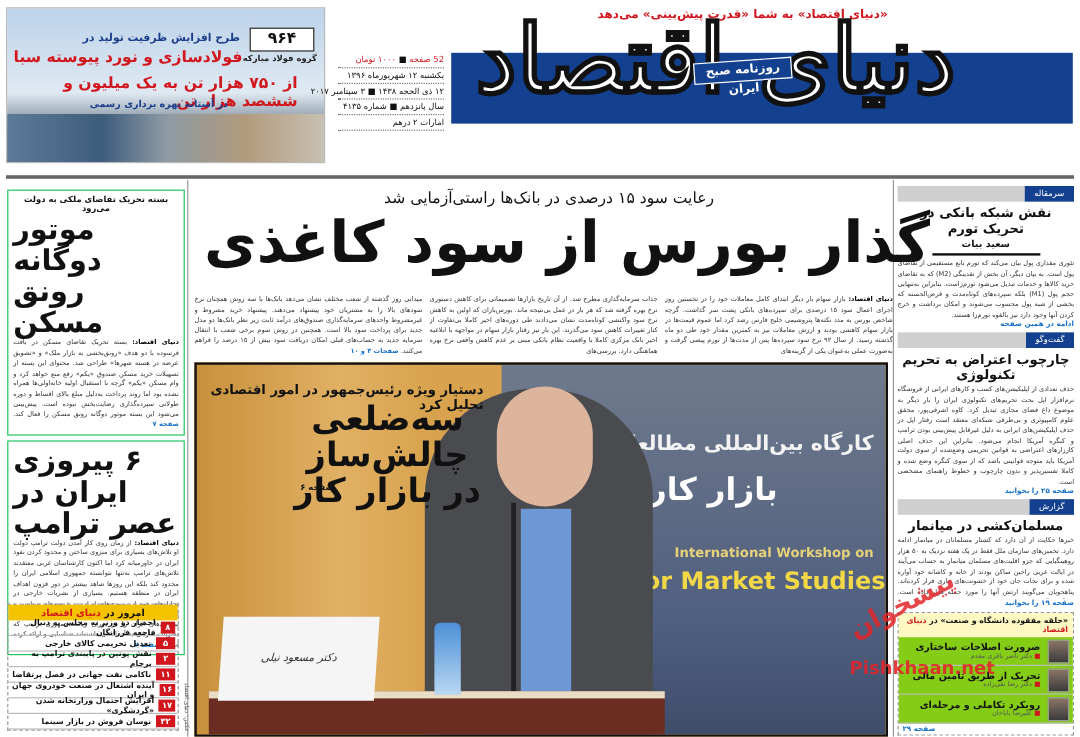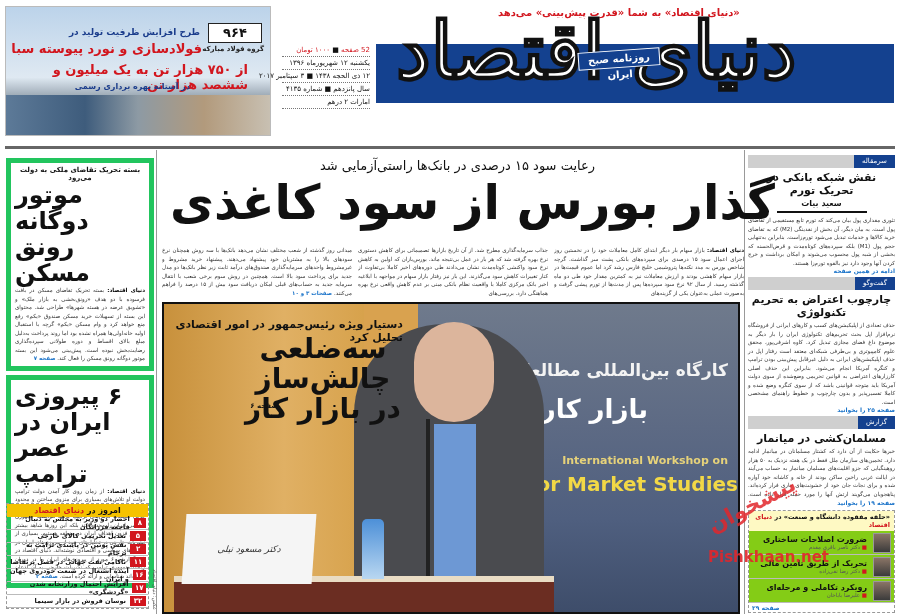--- a/index.html
+++ b/index.html
@@ -60,21 +60,21 @@
 .seminar{border:1px dashed #999;margin-top:4px}
 .seminar .hdr{background:#fef9c3;font-size:6.5px;font-weight:bold;padding:2px 4px;text-align:right}
 .seminar .row{display:flex;align-items:center;border-bottom:1px solid #bbb;padding:2px 3px;background:#84cc16;height:24px}
 .seminar .ph{width:18px;height:20px;background:linear-gradient(#8a7566,#3b3b3b);margin-left:6px;border:1px solid #999}
 .seminar .tx{flex:1}
 .seminar .t1{font-size:8px;font-weight:bold}
 .seminar .t2{font-size:5.5px;color:#555}
 .seminar .t2:before{content:"■ ";color:#d2161e}
 
 .lcol{left:6px;top:158px;width:148px}
-.box{border:5px solid #22c55e;padding:3px 4px;margin-bottom:4px;background:#fff}
+.box{border:1px solid #22c55e;padding:3px 4px;margin-bottom:4px;background:#fff}
 .lk{font-size:7px;font-weight:bold;text-align:center}
 .lh{font-size:24px;font-weight:900;line-height:26px;text-align:left}
 .lt{font-size:5.5px;line-height:8.5px;color:#333;text-align:justify}
 .lt b{color:#000}
 .today{left:6px;top:503px;width:143px;border:1px dashed #999}
 .today .hdr{background:#f5c200;font-size:8px;font-weight:bold;text-align:center;height:13px;line-height:13px}
 .today .hdr .red{color:#d2161e}
 .today .it{display:flex;align-items:center;border-bottom:1px solid #bbb;height:13px;padding:0 2px}
 .today .num{width:16px;height:10px;background:#d2161e;color:#fff;font-size:7px;font-weight:bold;text-align:center;line-height:10px;margin-left:4px}
 .today .txt{font-size:6.5px;font-weight:bold}

